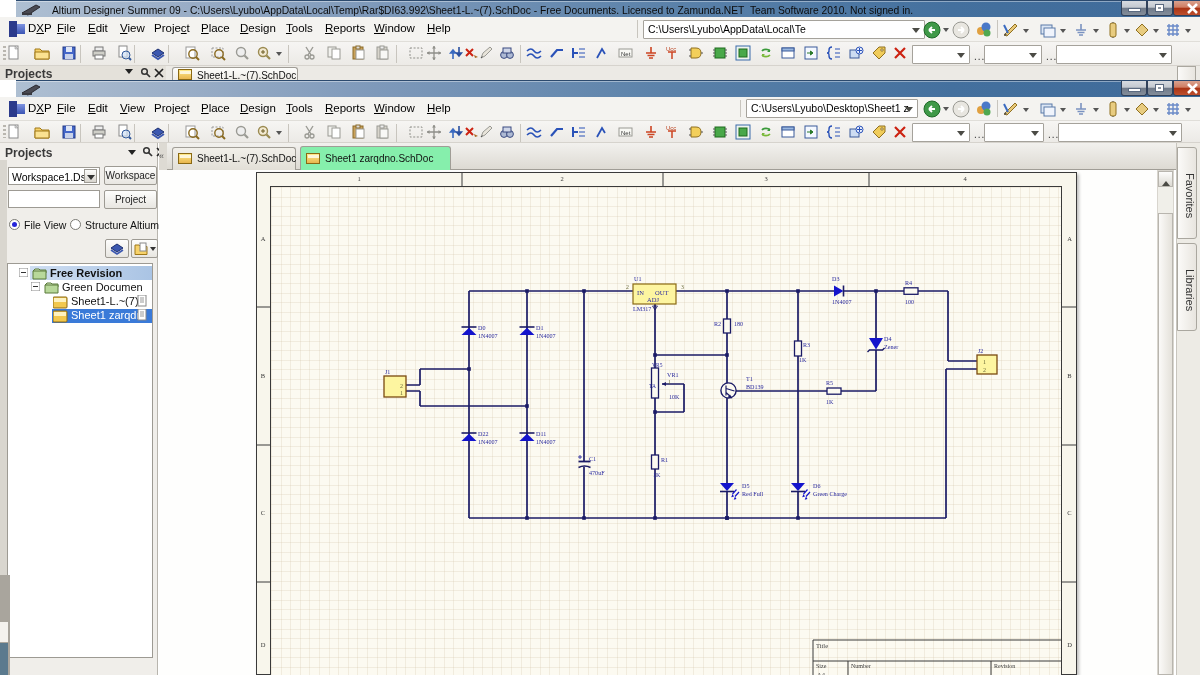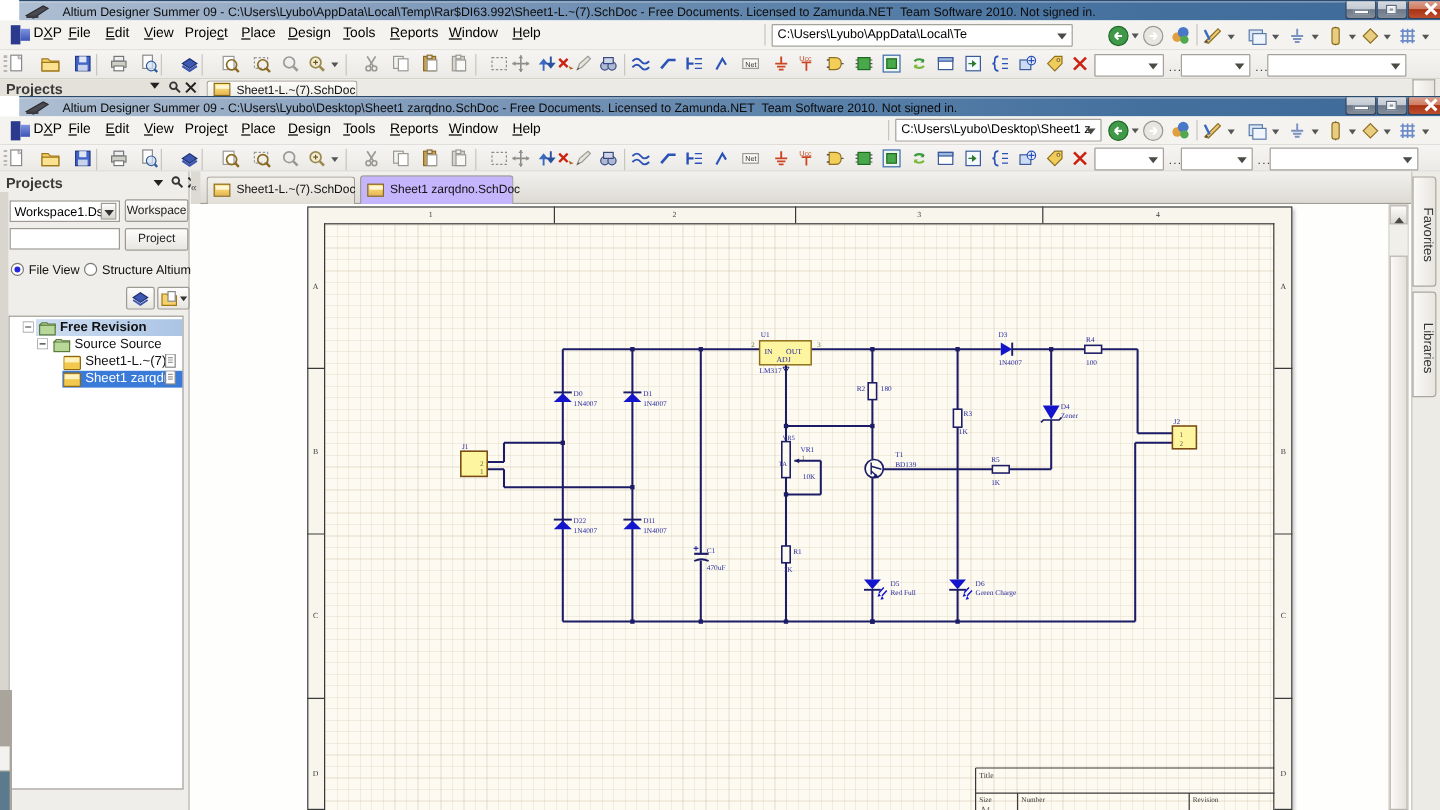--- a/index.html
+++ b/index.html
@@ -64,21 +64,21 @@
 <span class="mi" style="left:88px;top:5px;position:absolute;font-size:11.5px"><u>E</u>dit</span>
 <span class="mi" style="left:120px;top:5px;position:absolute;font-size:11.5px"><u>V</u>iew</span>
 <span class="mi" style="left:154px;top:5px;position:absolute;font-size:11.5px">Proje<u>c</u>t</span>
 <span class="mi" style="left:201px;top:5px;position:absolute;font-size:11.5px"><u>P</u>lace</span>
 <span class="mi" style="left:240px;top:5px;position:absolute;font-size:11.5px"><u>D</u>esign</span>
 <span class="mi" style="left:286px;top:5px;position:absolute;font-size:11.5px"><u>T</u>ools</span>
 <span class="mi" style="left:325px;top:5px;position:absolute;font-size:11.5px"><u>R</u>eports</span>
 <span class="mi" style="left:374px;top:5px;position:absolute;font-size:11.5px"><u>W</u>indow</span>
 <span class="mi" style="left:427px;top:5px;position:absolute;font-size:11.5px"><u>H</u>elp</span>
 <div class="sep" style="left:637px"></div>
-<div class="combo" style="left:643px;top:3px;width:251px">
+<div class="combo" style="left:643px;top:3px;width:282px">
         <span style="position:absolute;left:4px;top:2px;font-size:10.5px;white-space:nowrap;overflow:hidden;width:261px">C:\Users\Lyubo\AppData\Local\Te</span>
         <span class="da"></span>
       </div>
 <svg class="abs" style="left:923px;top:4px" width="18" height="18" viewBox="0 0 18 18">
         <circle cx="9" cy="9" r="8" fill="#3f9948" stroke="#1e6a28"></circle>
         <path d="M12 9H6M6 9l3-3M6 9l3 3" stroke="#fff" stroke-width="1.8" fill="none"></path>
       </svg>
 <div class="abs" style="left:943px;top:11px;width:0;height:0;border:3px solid transparent;border-top:4px solid #555"></div>
 <svg class="abs" style="left:952px;top:4px" width="18" height="18" viewBox="0 0 18 18">
         <circle cx="9" cy="9" r="8" fill="#e8e6e0" stroke="#9a9a94"></circle>
@@ -306,21 +306,20 @@
         <circle cx="4.5" cy="4.5" r="2.8" fill="none" stroke="#333" stroke-width="1.5"></circle>
         <path d="M6.5 6.5l3.5 3.5" stroke="#333" stroke-width="1.7"></path>
       </svg>
       <svg style="position:absolute;left:154px;top:2px" width="10" height="10" viewBox="0 0 10 10">
         <path d="M1 1l8 8M9 1L1 9" stroke="#222" stroke-width="1.7"></path>
       </svg>
     </div>
 <div class="dtab" style="left:172px;top:67px;width:126px;height:13px;border-radius:3px 3px 0 0;padding-top:2px;font-size:10px"><span class="sheeticon" style="top:1px"></span>Sheet1-L.~(7).SchDoc</div>
 <div class="abs" style="left:1177px;top:66px;width:19px;height:14px;background:linear-gradient(90deg,#fbfaf8,#e8e5df);border:1px solid #aaa79f;border-bottom:none"></div>
     <div class="abs titlebar" style="top:80px;height:17px">
-      <span class="titletxt">Altium Designer Summer 09 - C:\Users\Lyubo\Desktop\Sheet1 zarqdno.SchDoc - Free Documents. Licensed to Zamunda.NET&nbsp; Team Software 2010. Not signed in.</span>
 <svg class="abs" style="left:4px;top:2px" width="22" height="13" viewBox="0 0 22 13">
         <path d="M2 10L16 2l4 2-12 8z" fill="#4a4a52" stroke="#2a2a30"></path>
         <path d="M2 11h10" stroke="#3a3a40" stroke-width="2"></path>
       </svg>
 <div class="capbtns">
         <div class="cb">
           <div style="position:absolute;left:6px;top:7px;width:13px;height:4px;background:#fdfdfd;border:1px solid #5a6a80"></div>
         </div>
         <div class="cb">
           <div style="position:absolute;left:7px;top:3px;width:9px;height:8px;background:#fdfdfd;border:1px solid #5a6a80"></div>
@@ -618,21 +617,21 @@
     </svg>
 <span class="treerow" style="left:50px;top:267px;font-weight:bold">Free Revision</span>
 <svg class="abs" style="left:31px;top:282px" width="9" height="9" viewBox="0 0 9 9">
       <rect x="0" y="0" width="9" height="9" fill="#fff" stroke="#888"></rect>
       <line x1="2" y1="4.5" x2="7" y2="4.5" stroke="#333"></line>
     </svg>
 <svg class="abs" style="left:44px;top:281px" width="15" height="13" viewBox="0 0 15 13">
       <path d="M1 4l2-2h4l1 1h6v3z" fill="#cde2b8" stroke="#5a7a3a"></path>
       <path d="M1 4h13v8H1z" fill="#b8d89a" stroke="#5a7a3a"></path>
     </svg>
-<span class="treerow" style="left:62px;top:281px">Source Source</span>
+<span class="treerow" style="left:62px;top:281px">Green Documen</span>
 <svg class="abs" style="left:53px;top:296px" width="15" height="13" viewBox="0 0 15 13">
       <rect x="0" y="1" width="14" height="11" rx="1" fill="#f2c84e" stroke="#8a6914"></rect>
       <rect x="1" y="2" width="12" height="4" fill="#fdf2c0"></rect>
     </svg>
 <span class="treerow" style="left:71px;top:295px">Sheet1-L.~(7).</span>
 <svg class="abs" style="left:137px;top:295px" width="10" height="12" viewBox="0 0 10 12">
       <rect x="1" y="0" width="8" height="11" fill="#fff" stroke="#888"></rect>
       <path d="M3 3h4M3 5h4M3 7h4" stroke="#999"></path>
     </svg>
 <div class="abs" style="left:52px;top:309px;width:100px;height:14px;background:#3a7ad8"></div>
@@ -641,21 +640,21 @@
       <rect x="1" y="2" width="12" height="4" fill="#fdf2c0"></rect>
     </svg>
 <span class="treerow" style="left:71px;top:309px;color:#fff">Sheet1 zarqdr</span>
 <svg class="abs" style="left:137px;top:309px" width="10" height="12" viewBox="0 0 10 12">
       <rect x="1" y="0" width="8" height="11" fill="#fff" stroke="#888"></rect>
       <path d="M3 3h4M3 5h4M3 7h4" stroke="#999"></path>
     </svg>
 <div class="abs tabstrip" style="left:159px;top:143px;width:1017px;height:27px;border-bottom:1px solid #a09d96"></div>
 <div class="abs" style="left:159px;top:143px;width:8px;height:27px;background:#dddad3;font-size:9px;color:#555;padding-top:8px">«</div>
 <div class="dtab" style="left:172px;top:147px;width:124px;height:23px;padding-top:5px;font-size:10px;background:linear-gradient(#f2f0ea,#e2dfd7)"><span class="sheeticon" style="top:5px"></span>Sheet1-L.~(7).SchDoc</div>
-<div class="dtab" style="left:300px;top:146px;width:128px;height:24px;padding-top:6px;font-size:10px;background:#c4b5fd"><span class="sheeticon" style="top:6px"></span>Sheet1 zarqdno.SchDoc</div>
+<div class="dtab" style="left:300px;top:146px;width:151px;height:24px;padding-top:6px;font-size:10px;background:#86efac"><span class="sheeticon" style="top:6px"></span>Sheet1 zarqdno.SchDoc</div>
 <div class="abs" style="left:1176px;top:143px;width:24px;height:532px;background:#edebe5;border-left:1px solid #c8c5be"></div>
 <div class="vtab" style="left:1177px;top:147px;height:92px;padding-top:6px">Favorites</div>
 <div class="vtab" style="left:1177px;top:243px;height:88px;padding-top:6px">Libraries</div>
 <div class="abs" style="left:159px;top:170px;width:998px;height:505px;background:#fefefd"></div>
 <div class="abs" style="left:1157px;top:170px;width:17px;height:505px;background:#f0efe9;border:1px solid #d8d5ce"></div>
 <div class="abs" style="left:1158px;top:171px;width:15px;height:16px;background:linear-gradient(#fdfdfc,#dcd9d2);border:1px solid #b8b5ae">
       <span style="position:absolute;left:3px;top:5px;width:0;height:0;border:4px solid transparent;border-bottom:5px solid #4a4a44"></span>
     </div>
 <div class="abs" style="left:1158px;top:213px;width:15px;height:462px;background:linear-gradient(90deg,#fbfaf8,#e4e1da);border:1px solid #b8b5ae"></div>
     <div class="abs" style="left:0;top:160px;width:7px;height:515px;background:#d9d6cf"></div>

